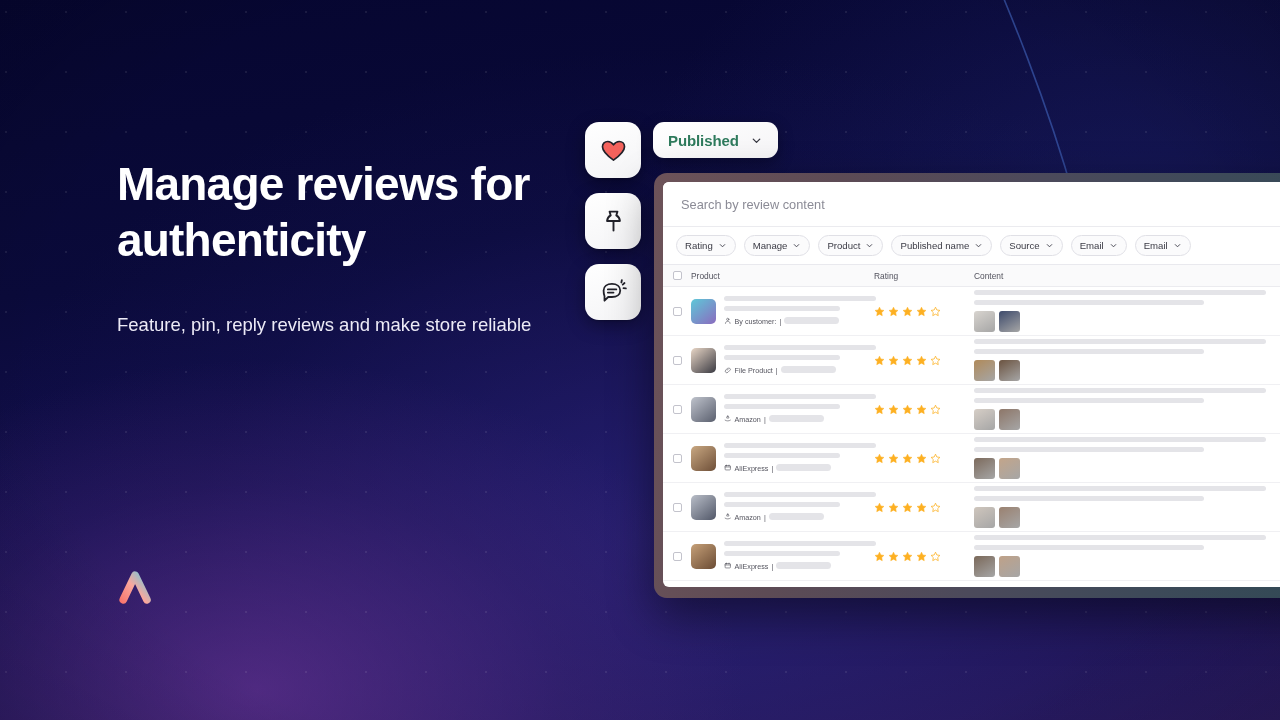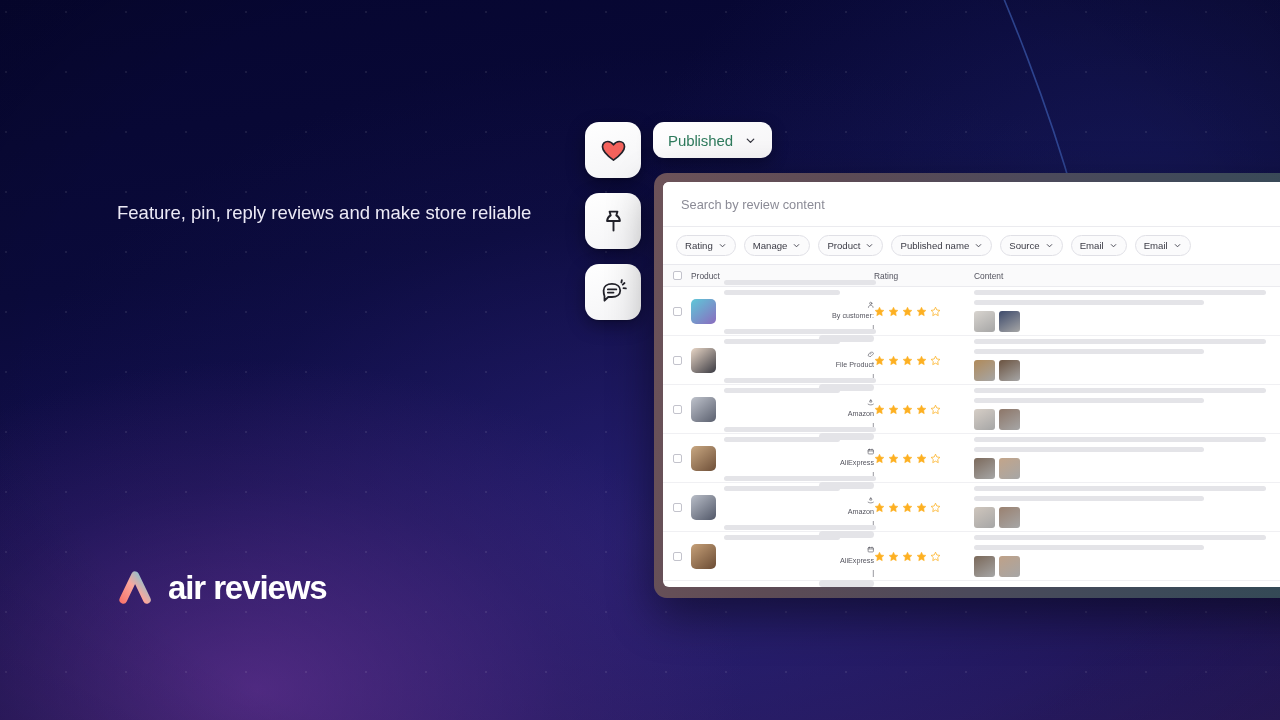--- a/index.html
+++ b/index.html
@@ -61,21 +61,21 @@
 
   
   #pills { position:absolute; left:653px; top:122px; display:flex; gap:20px; }
   .pill {
     height:36px; border-radius:11px;
     background:linear-gradient(160deg,#ffffff 0%,#f5f4f6 100%);
     box-shadow:0 5px 16px rgba(0,0,0,0.32);
     display:flex; align-items:center; gap:11px;
     padding:0 15px; cursor:pointer; white-space:nowrap;
   }
-  .pill .txt { font-size:15px; font-weight:400; letter-spacing:-0.1px; }
+  .pill .txt { font-size:15px; font-weight:700; letter-spacing:-0.1px; }
   .pill .chev { display:block; }
 
   
   #frame {
     position:absolute; left:654px; top:173px; width:700px; height:425px;
     border-radius:13px;
     background:linear-gradient(100deg,#6d5359 0%, #5d4b55 24%, #4c4a5b 50%, #3d4a59 74%, #2f4954 100%);
     padding:9px 9px 11px 9px;
     box-shadow:0 18px 46px rgba(0,0,0,0.45);
     overflow:hidden;
@@ -127,21 +127,21 @@
   .trow {
     height:49px; display:flex; align-items:center;
     padding:0 10px; border-bottom:1px solid #f0f0f3;
   }
   .prodcell { width:192px; padding-left:9px; display:flex; align-items:center; gap:8px; }
   .thumb { width:25px; height:25px; border-radius:5px; flex:none; }
   .plines { flex:1; min-width:0; }
   .sk { background:#e4e4e8; border-radius:3px; height:5px; }
   .sk.l1 { width:152px; margin-bottom:5px; }
   .sk.l2 { width:116px; margin-bottom:6px; }
-  .srcline { display:flex; align-items:flex-end; gap:3px; font-size:7.2px; color:#55555f;flex-direction:column; }
+  .srcline { display:flex; align-items:flex-start; gap:3px; font-size:7.2px; color:#55555f; }
   .srcline .sk-pill { width:55px; height:7px; border-radius:4px; background:#e4e4e8; }
   .stars { width:100px; display:flex; gap:3px; }
 
   .contcell { flex:1; }
   .sk.c1 { width:292px; margin-bottom:5px; }
   .sk.c2 { width:230px; margin-bottom:6px; }
   .cimgs { display:flex; gap:4px; }
   .cimg { width:21px; height:21px; border-radius:3px; }
 </style>
 </head>
@@ -150,35 +150,35 @@
 <div id="bg">
   <div class="bg-base"></div>
   <div class="bg-dots"></div>
   <svg class="bg-arc" viewBox="0 0 520 560" fill="none">
     <path d="M150 -40 C 230 140, 300 330, 300 560" stroke="#3f62b8" stroke-width="1.6" fill="none" opacity="0.75"></path>
   </svg>
   <div class="bg-vig"></div>
 </div>
 
 <div id="hero">
+  <h1 id="headline">Manage reviews for authenticity</h1>
   <p id="subhead">Feature, pin, reply reviews and make store reliable</p>
 </div>
 
 <div id="logo">
   <svg class="mark" viewBox="0 0 44 44" fill="none">
     <defs>
       <linearGradient id="gA" x1="4" y1="38" x2="40" y2="8" gradientUnits="userSpaceOnUse">
         <stop offset="0" stop-color="#F8736B"></stop>
         <stop offset="0.46" stop-color="#FBA79C"></stop>
         <stop offset="1" stop-color="#4FD1EC"></stop>
       </linearGradient>
     </defs>
     <path d="M8 36 L21 9 L34 36" stroke="url(#gA)" stroke-width="8.5" stroke-linecap="round" stroke-linejoin="round" fill="none"></path>
   </svg>
-  <span class="wordmark">air reviews</span>
 </div>
 
 <div id="fabs">
   <div class="fab">
     <svg width="27" height="27" viewBox="0 0 24 24">
       <path d="M12 20.5 C 5 15.5, 2.2 12.2, 2.2 8.6 C 2.2 5.9, 4.3 4, 6.9 4 C 8.8 4, 10.6 5, 12 6.9 C 13.4 5, 15.2 4, 17.1 4 C 19.7 4, 21.8 5.9, 21.8 8.6 C 21.8 12.2, 19 15.5, 12 20.5 Z" fill="#F4625C" stroke="#22222A" stroke-width="1.5" stroke-linejoin="round"></path>
     </svg>
   </div>
   <div class="fab">
     <svg width="27" height="27" viewBox="0 0 24 24" fill="none" stroke="#22222A" stroke-width="1.7" stroke-linecap="round" stroke-linejoin="round">

